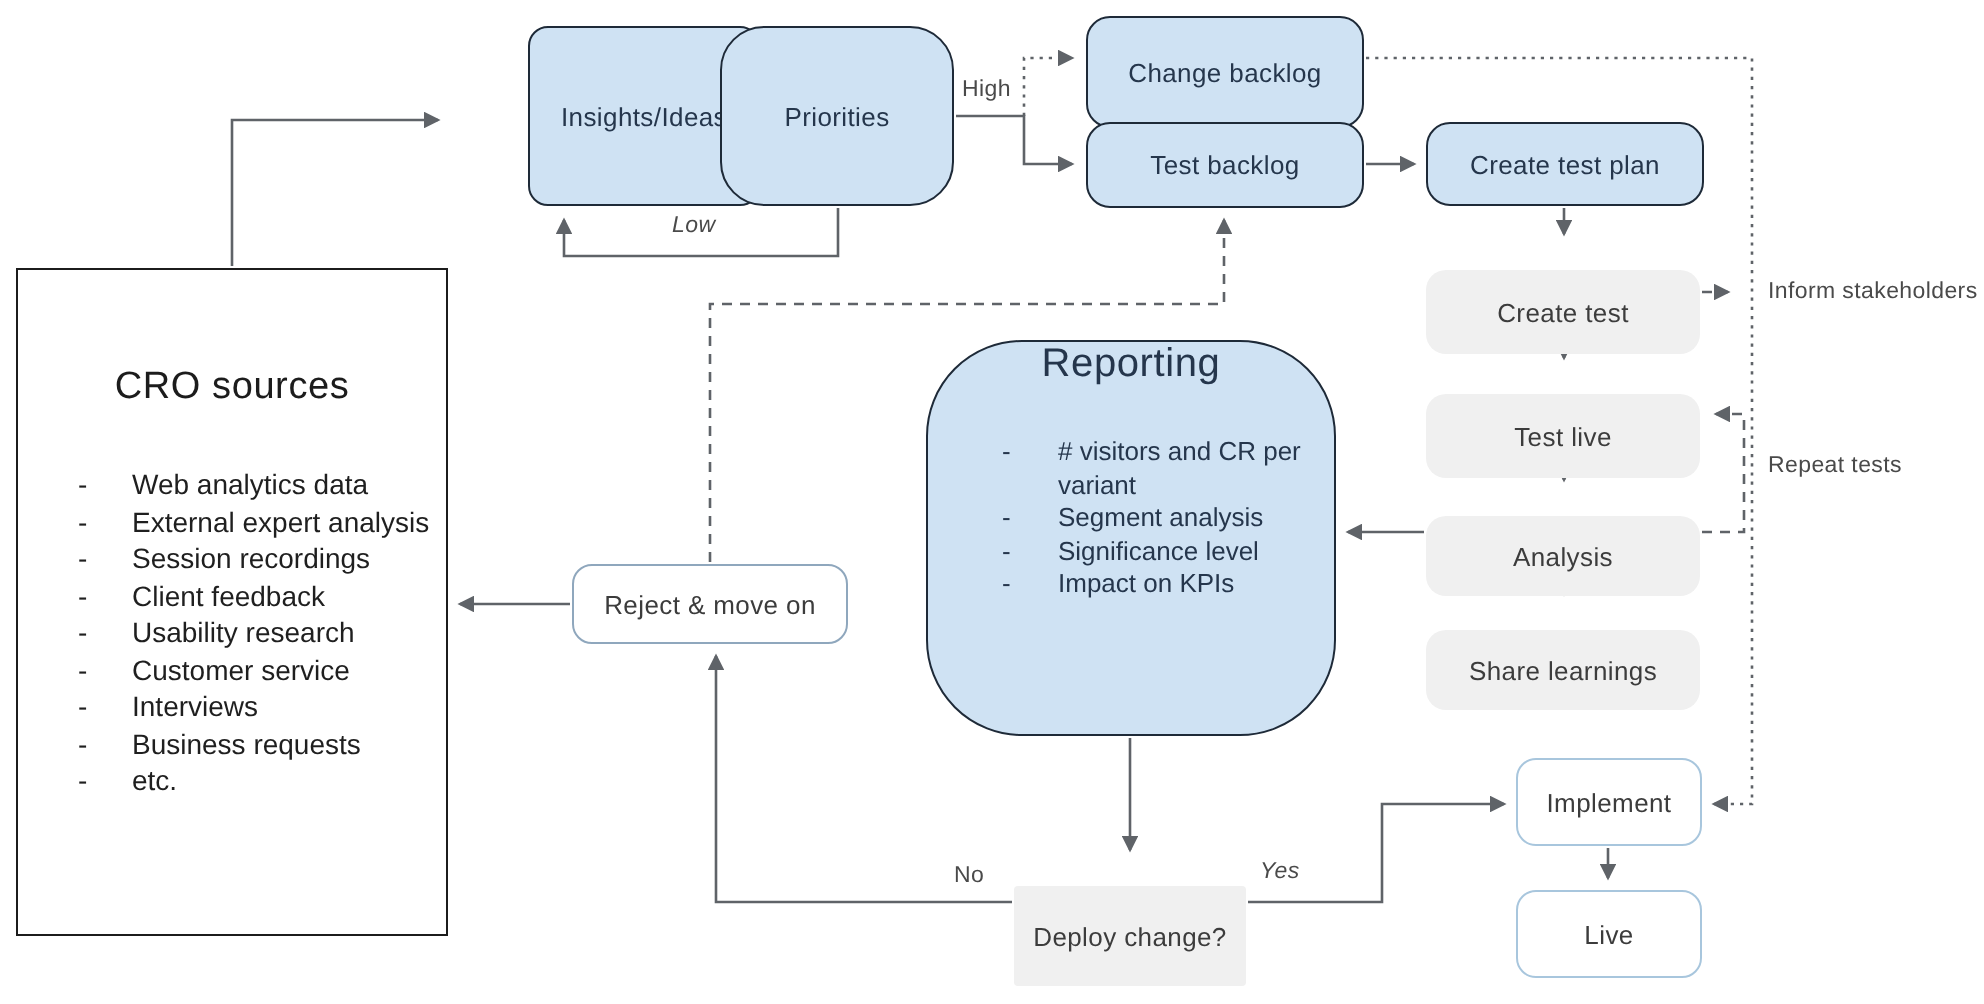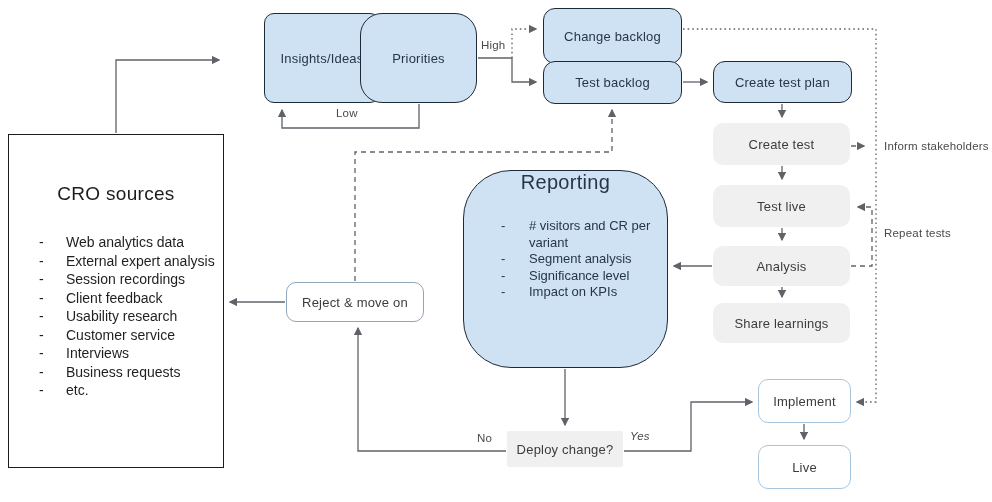--- a/index.html
+++ b/index.html
@@ -17,21 +17,21 @@
   .stage{
     position:relative;width:992px;height:502px;background:#ffffff;
     font-family:"Liberation Sans", sans-serif;overflow:hidden;
   }
   svg.connectors{position:absolute;left:0;top:0;width:992px;height:502px;}
   .node{
     position:absolute;display:flex;align-items:center;justify-content:center;
     box-sizing:border-box;text-align:center;font-size:13px;letter-spacing:.2px;
   }
   .node.blue{background:var(--accent-fill);border:1.6px solid var(--accent-border);color:var(--text-dark);}
-  .node.gray{background:var(--gray-fill);border:none;color:var(--text-gray);}
+  .node.gray{background:var(--gray-fill);border:none;color:var(--text-gray);margin-top:12px;}
   .node.white{background:#fff;color:var(--text-gray);}
   .panel{
     position:absolute;box-sizing:border-box;background:#fff;
   }
   .cro{
     left:8px;top:134px;width:216px;height:334px;border:1.6px solid #1c1c1c;color:#1f1f1f;
   }
   .cro .panel-title{
     margin-top:48px;text-align:center;font-size:19px;letter-spacing:.3px;color:#1c1c1c;
   }
@@ -54,21 +54,21 @@
   .n-insights{left:224px;top:13px;width:116px;height:90px;border-radius:10px;margin-left:40px;}
   .n-priorities{left:360px;top:13px;width:117px;height:90px;border-radius:22px;}
   .n-change-backlog{left:543px;top:8px;width:139px;height:56px;border-radius:12px;}
   .n-test-backlog{left:543px;top:61px;width:139px;height:43px;border-radius:12px;}
   .n-create-test-plan{left:713px;top:61px;width:139px;height:42px;border-radius:12px;}
   .n-create-test{left:713px;top:123px;width:137px;height:42px;border-radius:10px;}
   .n-test-live{left:713px;top:185px;width:137px;height:42px;border-radius:10px;text-align:right;}
   .n-analysis{left:713px;top:246px;width:137px;height:40px;border-radius:10px;}
   .n-share-learnings{left:713px;top:303px;width:137px;height:40px;border-radius:10px;}
   .n-reject{left:286px;top:282px;width:138px;height:40px;border-radius:10px;border:1.5px solid var(--reject-border);}
-  .n-deploy{left:507px;top:431px;width:116px;height:36px;border-radius:2px;}
+  .n-deploy{left:507px;top:431px;width:116px;height:50px;border-radius:2px;}
   .n-implement{left:758px;top:379px;width:93px;height:44px;border-radius:10px;border:1.5px solid var(--white-node-border);}
   .n-live{left:758px;top:445px;width:93px;height:44px;border-radius:10px;border:1.5px solid var(--white-node-border);}
 </style>
 </head>
 <body>
 
 <div class="stage">
 
   <svg class="connectors" viewBox="0 0 992 502">
     <defs>
@@ -198,19 +198,19 @@
       <span>Deploy change?</span>
     </div>
   <div class="node white n-implement">
       <span>Implement</span>
     </div>
   <div class="node white n-live">
       <span>Live</span>
     </div>
 
   <div class="edge-label" style="left:481px;top:39px;">High</div>
-  <div class="edge-label" style="left:336px;top:107px;">Low</div>
+  <div class="edge-label" style="left:336px;top:107px;font-style:italic;">Low</div>
   <div class="edge-label" style="left:477px;top:432px;">No</div>
   <div class="edge-label" style="left:630px;top:430px;font-style:italic;">Yes</div>
   <div class="edge-label" style="left:884px;top:140px;">Inform stakeholders</div>
   <div class="edge-label" style="left:884px;top:227px;">Repeat tests</div>
 
 </div>
 
 </body></html>

